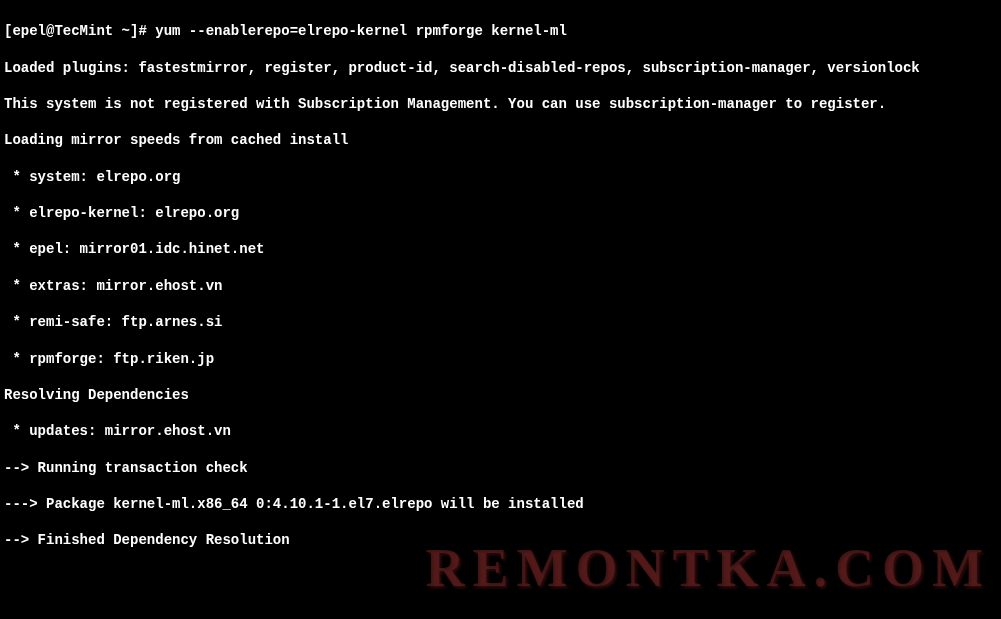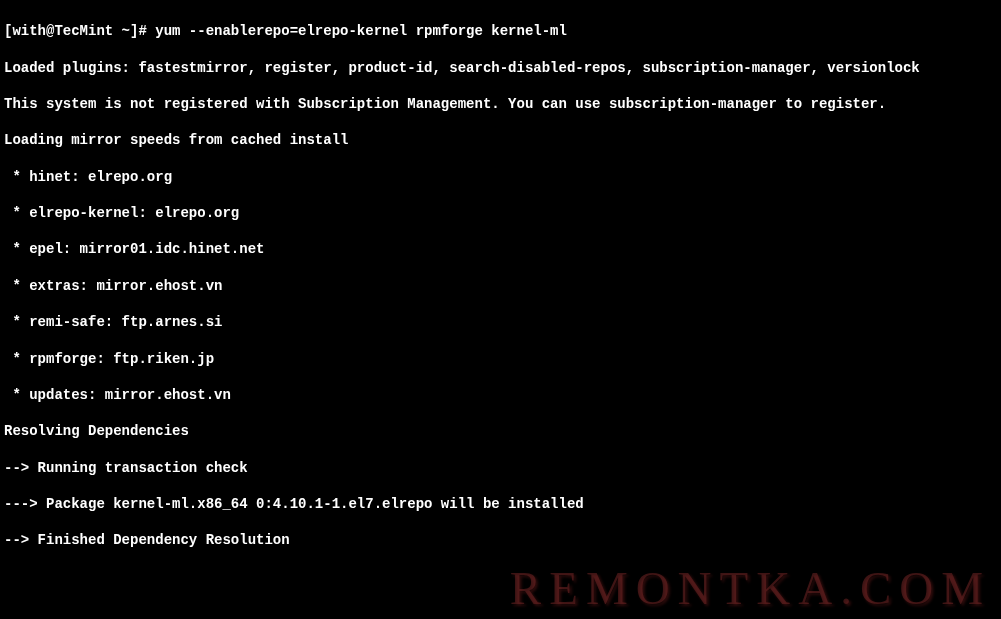--- a/index.html
+++ b/index.html
@@ -21,47 +21,47 @@
       font-weight: bold;
     }
     .terminal {
       white-space: pre;
     }
     .line {
       min-height: 18px;
     }
     .watermark {
       position: absolute;
-      bottom: 0;
+      bottom: 16px;
       right: 10px;
       font-family: 'Times New Roman', serif;
-      font-size: 47px;
+      font-size: 54px;
       color: rgba(120, 40, 40, 0.5);
       letter-spacing: 8px;
       text-shadow: 2px 2px 3px rgba(80, 20, 20, 0.6);
       pointer-events: none;
-      font-weight: normal;
+      font-weight: bold;
     }
   </style>
 </head>
 <body>
 
 <div class="terminal">
-<div class="line"><span>[with@TecMint ~]# </span><span>yum --enablerepo=elrepo-kernel rpmforge kernel-ml</span></div>
+<div class="line"><span>[epel@TecMint ~]# </span><span>yum --enablerepo=elrepo-kernel rpmforge kernel-ml</span></div>
 <div class="line">Loaded plugins: fastestmirror, register, product-id, search-disabled-repos, subscription-manager, versionlock</div>
 <div class="line">This system is not registered with Subscription Management. You can use subscription-manager to register.</div>
 <div class="line">Loading mirror speeds from cached install</div>
-<div class="line"> * hinet: elrepo.org</div>
+<div class="line"> * system: elrepo.org</div>
 <div class="line"> * elrepo-kernel: elrepo.org</div>
 <div class="line"> * epel: mirror01.idc.hinet.net</div>
 <div class="line"> * extras: mirror.ehost.vn</div>
 <div class="line"> * remi-safe: ftp.arnes.si</div>
 <div class="line"> * rpmforge: ftp.riken.jp</div>
+<div class="line">Resolving Dependencies</div>
 <div class="line"> * updates: mirror.ehost.vn</div>
-<div class="line">Resolving Dependencies</div>
 <div class="line">--&gt; Running transaction check</div>
 <div class="line">---&gt; Package kernel-ml.x86_64 0:4.10.1-1.el7.elrepo will be installed</div>
 <div class="line">--&gt; Finished Dependency Resolution</div>
 <div class="line"></div>
 
 
 
 
 
 

